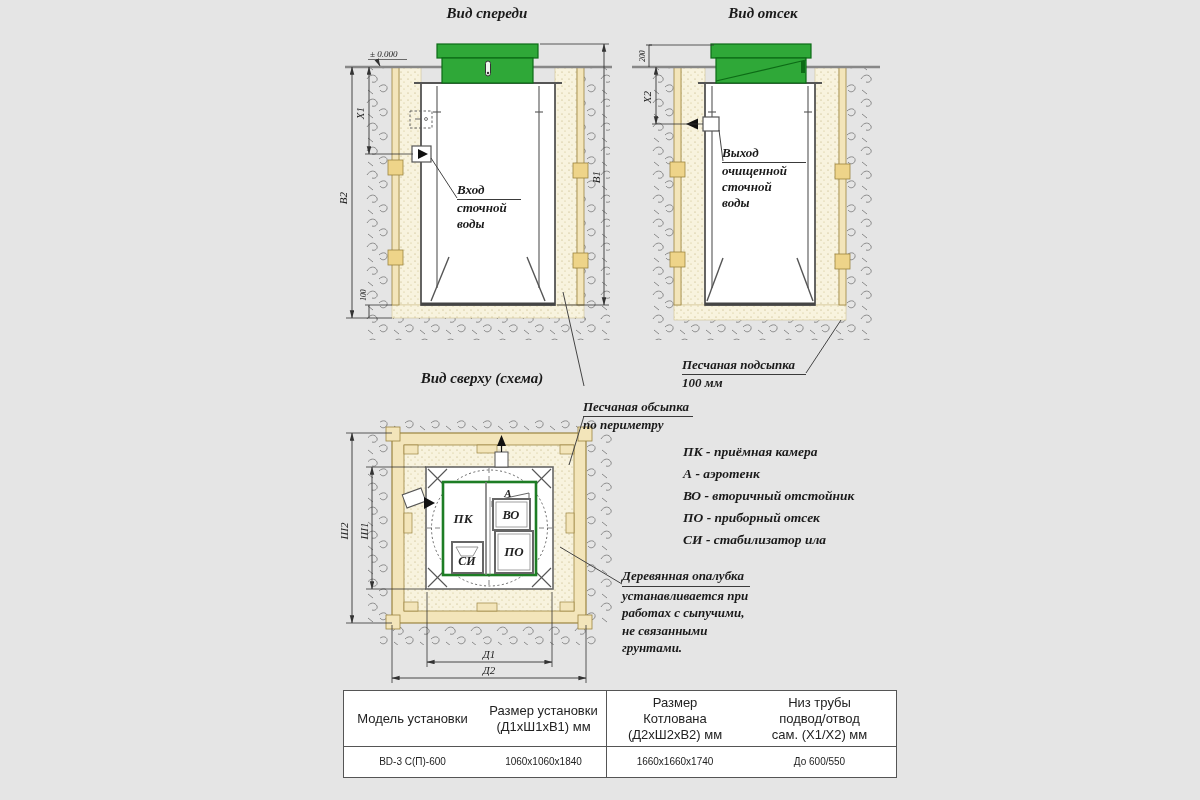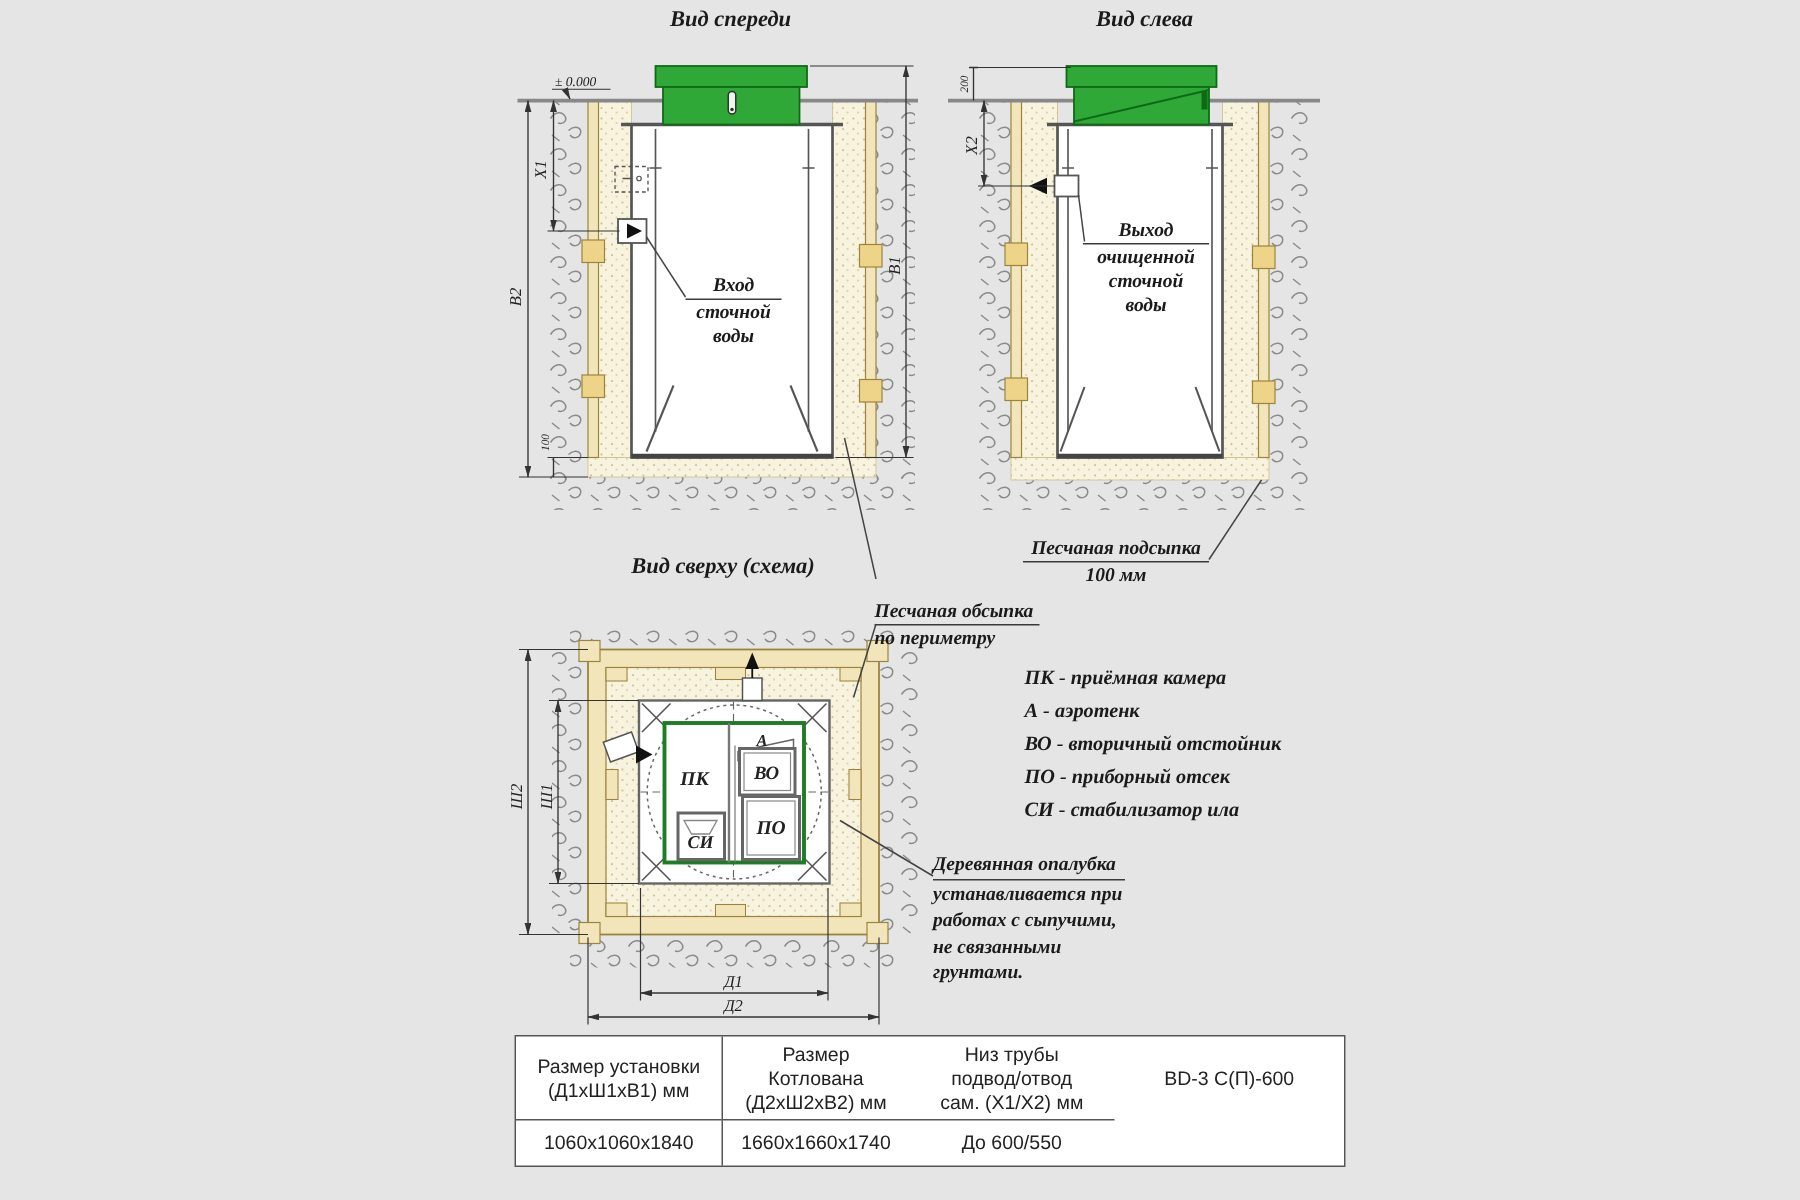--- a/index.html
+++ b/index.html
@@ -1,46 +1,46 @@
 <!DOCTYPE html>
 <html><head>
 <meta charset="utf-8">
 <style>
   html,body{margin:0;padding:0;background:#fff;}
   .stage{position:relative;width:1200px;height:800px;background:#e5e5e5;overflow:hidden;
          font-family:"Liberation Serif",serif;color:#1a1a1a;}
   .abs{position:absolute;}
   .title{font:bold italic 15px "Liberation Serif",serif;text-align:center;white-space:nowrap;}
-  .lbl{font:bold italic 13px "Liberation Serif",serif;text-align:center;line-height:16px;}
+  .lbl{font:bold italic 13px "Liberation Serif",serif;line-height:16px;}
   .lbl .u{border-bottom:1px solid #3a3a3a;padding-bottom:1px;}
   .legend{font:bold italic 13.5px "Liberation Serif",serif;line-height:22px;white-space:nowrap;}
   .note{font:bold italic 13px "Liberation Serif",serif;line-height:17.5px;text-align:left;}
   .note .u{border-bottom:1px solid #3a3a3a;padding-bottom:1px;display:inline-block;width:100%;}
   svg{display:block;}
   svg text{font-family:"Liberation Serif",serif;font-style:italic;fill:#222;}
   .dimtxt{font-size:11px;}
   .tinytxt{font-size:7.5px;}
   .comp{font-weight:bold;}
   
   .dims-table{position:absolute;left:343px;top:690px;width:552px;
     display:grid;grid-template-columns:137px 125px 137px 153px;grid-template-rows:56px 30px;
     border:1.4px solid #555;font-family:"Liberation Sans",sans-serif;color:#222;background:#fff;}
   .dims-table .cell{display:flex;flex-direction:column;align-items:center;justify-content:center;
     font-size:13px;line-height:16px;text-align:center;}
   .dims-table .hdr{border-bottom:1px solid #555;}
   .dims-table .vsep{border-left:1px solid #555;}
-  .dims-table .val{font-size:13px;}
+  .dims-table .val{font-size:10px;}
 </style>
 </head>
 <body>
 
 <div class="stage">
 
   <div class="abs title" style="left:427px;top:5px;width:120px;">Вид спереди</div>
-  <div class="abs title" style="left:703px;top:5px;width:120px;">Вид слева</div>
+  <div class="abs title" style="left:703px;top:5px;width:120px;">Вид отсек</div>
   <div class="abs title" style="left:412px;top:370px;width:140px;">Вид сверху (схема)</div>
 
   <svg class="abs" style="left:330px;top:30px;" width="300" height="315" viewBox="330 30 300 315">
     <defs>
       <pattern id="soilF" width="26" height="24" patternUnits="userSpaceOnUse">
         <path d="M3,7 C6,2 11,2 13,6 C14,9 11,11 8,10" fill="none" stroke="#8a8a8a" stroke-width="1"></path>
         <path d="M15,15 C19,11 24,13 23,17 C22,20 18,21 16,18" fill="none" stroke="#8a8a8a" stroke-width="1"></path>
         <path d="M4,18 L9,22" stroke="#8a8a8a" stroke-width="1"></path>
       </pattern>
       <pattern id="sandF" width="7" height="7" patternUnits="userSpaceOnUse">
@@ -304,20 +304,23 @@
     <path d="M431,158 L457,198" stroke="#444" stroke-width="1" fill="none"></path>
     <path d="M719,130 L723,161" stroke="#444" stroke-width="1" fill="none"></path>
     <path d="M806,373 L841,320" stroke="#444" stroke-width="1" fill="none"></path>
     <path d="M563,292 L584,386" stroke="#444" stroke-width="1" fill="none"></path>
     <path d="M584,416 L569,465" stroke="#444" stroke-width="1" fill="none"></path>
     <path d="M560,547 L622,584" stroke="#444" stroke-width="1" fill="none"></path>
   </svg>
 
   <div class="dims-table">
     <div class="cell hdr">
+      <div>Модель установки</div>
+    </div>
+    <div class="cell hdr">
       <div>Размер установки</div>
       <div>(Д1хШ1хВ1) мм</div>
     </div>
     <div class="cell hdr vsep">
       <div>Размер</div>
       <div>Котлована</div>
       <div>(Д2хШ2хВ2) мм</div>
     </div>
     <div class="cell hdr">
       <div>Низ трубы</div>

